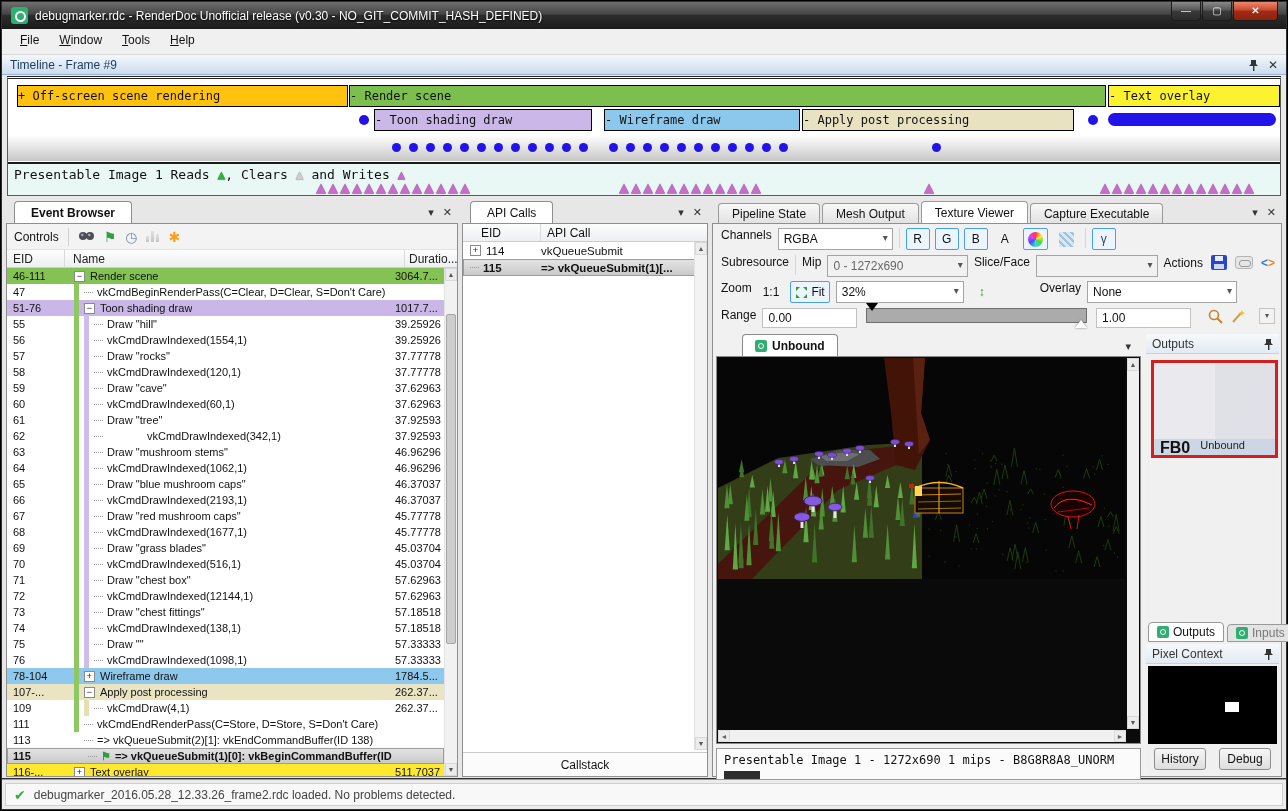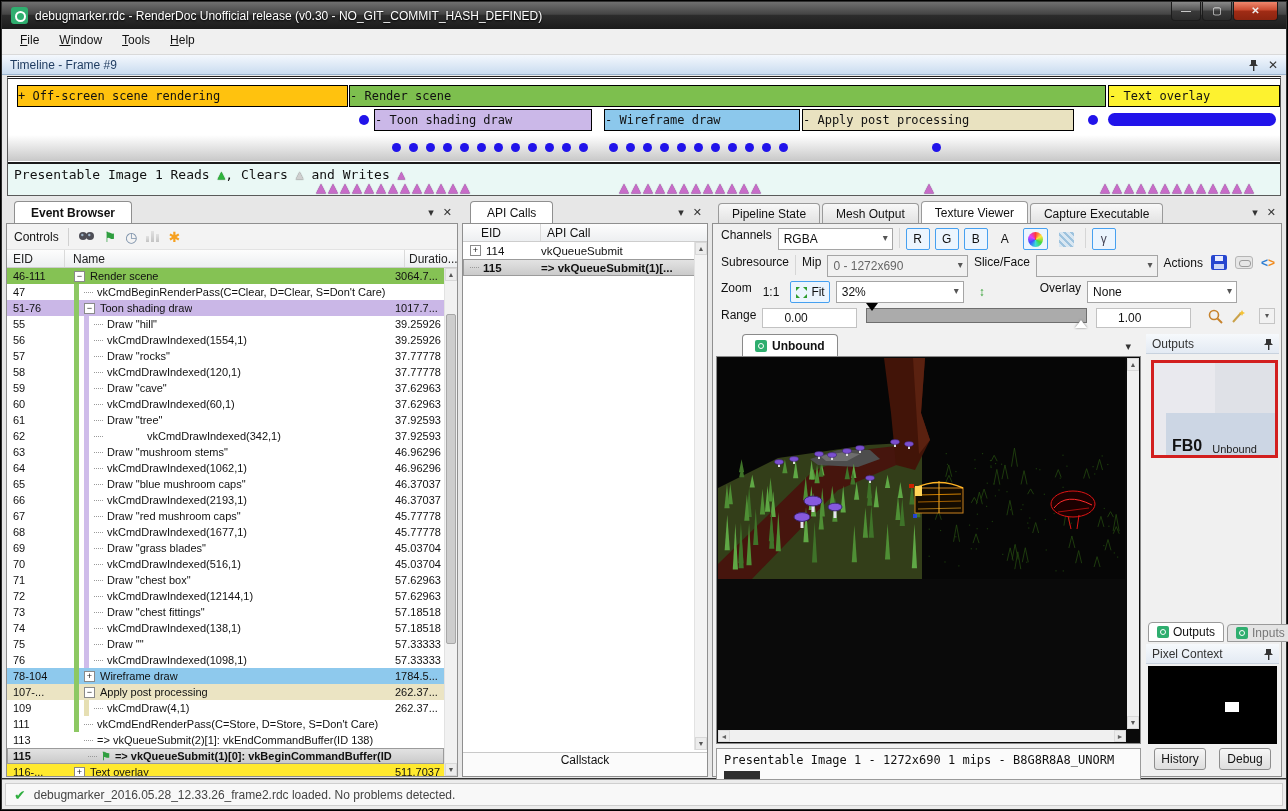--- a/index.html
+++ b/index.html
@@ -73,21 +73,21 @@
   .eb-thumb{position:absolute;left:1px;right:1px;top:46px;height:330px;background:#cdcdcd;border:1px solid #a7a7a7;border-radius:2px}
   
   .panel-api{position:absolute;left:460px;top:3px;width:246px;bottom:1px}
   .api-head{height:18px;display:flex;background:linear-gradient(#fdfdfd,#edeff1);border-bottom:1px solid #cdcdcd}
   .api-th-eid{width:78px;padding:2px 0 0 18px;border-right:1px solid #dadada}
   .api-th-call{flex:1;padding:2px 0 0 6px}
   .api-row{display:flex;height:17px;align-items:center;font-size:11.5px;white-space:nowrap}
   .api-eid{width:78px;flex:none;display:flex;align-items:center;padding-left:7px}
   .api-call{flex:1;overflow:hidden}
   .api-scroll{position:absolute;top:18px;right:0;width:13px;bottom:26px;background:#f3f3f3;border-left:1px solid #e2e2e2}
-  .api-callstack{position:absolute;bottom:0;left:0;right:0;height:24px;border-top:1px solid #c9c9c9;text-align:center;background:#fbfbfb}
+  .api-callstack{position:absolute;bottom:0;left:0;right:0;height:24px;border-top:1px solid #c9c9c9;text-align:center;padding-top:5px;background:#fbfbfb}
   
   .panel-tv{position:absolute;left:710px;top:3px;right:4px;bottom:1px}
   .tv-tabs{position:absolute;left:6px;bottom:0;display:flex;align-items:flex-end;height:22px}
   .tv-tab{height:20px;padding:3px 13px 0;border:1px solid #9a9a9a;border-bottom:none;border-radius:4px 4px 0 0;background:linear-gradient(#f8f8f8,#e2e2e2);margin-right:2px;white-space:nowrap}
   .tv-tab.active{height:22px;background:#fff;padding-top:4px}
   .tv-row{position:absolute;left:8px;right:6px;height:24px;display:flex;align-items:flex-start;gap:6px}
   .lbl{white-space:nowrap}
   .combo{height:22px;background:#fff;border:1px solid #a5a5a5;display:flex;align-items:center;padding:0 16px 0 5px;position:relative;white-space:nowrap}
   .combo::after{content:"▾";position:absolute;right:4px;top:3px;color:#555;font-size:10px}
   .combo-gray{background:#f1f1f1;color:#666}
@@ -97,21 +97,21 @@
   .wheel{width:15px;height:15px;border-radius:50%;background:conic-gradient(#ff3b3b,#ffe53b,#43d943,#3bd9d9,#3b52ff,#e03bff,#ff3b3b)}
   .hatch{width:15px;height:15px;background:repeating-linear-gradient(45deg,#d9e7f2 0 3px,#9ec3de 3px 5px)}
   .vsep{width:1px;height:20px;background:#d6d6d6;flex:none}
   .icon-save{width:16px;height:15px;background:#2746cf;border-radius:2px;position:relative}
   .icon-save::before{content:"";position:absolute;left:4px;top:1px;width:8px;height:5px;background:#e8ecff}
   .icon-save::after{content:"";position:absolute;left:3px;bottom:1px;width:10px;height:5px;background:#cdd6f5}
   .icon-link{width:18px;height:13px;background:#e6e6e6;border:1px solid #b5b5b5;border-radius:3px;position:relative}
   .icon-link::after{content:"";position:absolute;left:3px;top:3px;width:10px;height:5px;border:1px solid #9a9a9a;border-radius:3px}
   .icon-code{font-weight:bold;font-size:12px}
   .icon-code .lt{color:#2d7dd2}.icon-code .gt{color:#f08a1d}
-  .range-box{width:95px;height:20px;background:#fff;border:1px solid #c2c2c2;padding:2px 21px;white-space:nowrap}
+  .range-box{width:95px;height:20px;background:#fff;border:1px solid #c2c2c2;padding:2px 5px;white-space:nowrap}
   .range-slider{flex:1;height:15px;background:#ababab;border:1px solid #6e6e6e;position:relative;margin:0 3px}
   .range-slider .mk-l{position:absolute;left:-1px;top:-6px;width:0;height:0;border-left:6px solid transparent;border-right:6px solid transparent;border-top:8px solid #000}
   .range-slider .mk-r{position:absolute;right:-1px;bottom:-6px;width:0;height:0;border-left:6px solid transparent;border-right:6px solid transparent;border-bottom:8px solid #fff;filter:drop-shadow(0 0 1px #777)}
   .mini-drop{width:16px;height:16px;border:1px solid #c5c5c5;background:#f2f2f2;font-size:8px;color:#555;text-align:center;line-height:14px;margin-left:6px}
   
   .tex-wrap{position:absolute;left:3px;top:110px;width:425px;height:410px}
   .tex-tab{position:absolute;left:26px;top:0;height:22px;background:#fff;border:1px solid #8a8a8a;border-bottom:none;border-radius:4px 4px 0 0;display:flex;align-items:center;gap:5px;padding:0 12px;font-weight:bold}
   .rd-icon{width:12px;height:12px;background:#2fae6f;border-radius:2px;position:relative;flex:none}
   .rd-icon::after{content:"";position:absolute;left:3px;top:3px;width:4px;height:4px;border:1.5px solid #fff;border-radius:50%}
   .tex-drop{position:absolute;right:10px;top:6px;color:#333;font-size:11px}
@@ -120,21 +120,21 @@
   .vscroll{position:absolute;top:1px;right:1px;width:12px;bottom:14px;background:#f0f0f0}
   .hscroll{position:absolute;left:1px;right:14px;bottom:1px;height:12px;background:#f0f0f0;display:flex;justify-content:space-between}
   .hs-btn{width:12px;height:12px;font-size:7px;color:#666;text-align:center;line-height:12px;background:#ececec;border:1px solid #dcdcdc}
   .tex-status{position:absolute;left:3px;top:524px;width:425px;height:44px;background:#fbfbfb;border:1px solid #9a9a9a;font-family:"DejaVu Sans Mono",monospace;font-size:12px;padding:4px 7px;white-space:nowrap}
   .tex-swatch{width:36px;height:13px;background:#2e2e2e;margin-top:4px}
   
   .out-col{position:absolute;left:433px;right:2px;top:110px;bottom:2px;background:#f0f0f0}
   .sub-header{height:20px;background:linear-gradient(#f6f9fc,#e3eaf3);border-bottom:1px solid #c8d2de;display:flex;align-items:center;padding:0 6px;color:#333}
   .pin{margin-left:auto}
   .fb0-box{position:absolute;left:5px;top:26px;width:127px;height:98px;border:3px solid #d21f1f;background:linear-gradient(90deg,#e9e9ee 50%,#dfe1e7 50%)}
-  .fb0-strip{position:absolute;left:12px;right:0;bottom:0;height:42px;background:#ccd6e4;display:flex;align-items:flex-end;padding:0 6px;gap:10px}
+  .fb0-strip{position:absolute;left:0;right:0;bottom:0;height:16px;background:#ccd6e4;display:flex;align-items:flex-start;padding:0 6px;gap:10px}
   .fb0-name{font-weight:bold;font-size:16px}
   .fb0-status{font-size:11px;color:#222}
   .out-tabs{position:absolute;left:2px;top:288px;display:flex;align-items:flex-end}
   .out-tab{height:20px;display:flex;align-items:center;gap:4px;padding:0 8px;border:1px solid #9a9a9a;border-radius:4px 4px 0 0;background:#fff;margin-right:3px;white-space:nowrap}
   .out-tab.off{background:#e4e4e4;color:#777;height:18px}
   .px-header-pos{position:absolute;left:0;right:0;top:310px}
   .px-box{position:absolute;left:2px;right:2px;top:332px;height:78px;background:#000}
   .px-dot{position:absolute;left:60%;top:46%;width:14px;height:10px;background:#fff}
   .btn{position:absolute;height:22px;border:1px solid #8e8e8e;border-radius:3px;background:linear-gradient(#f6f6f6,#dedede);text-align:center;padding-top:3px}
   

